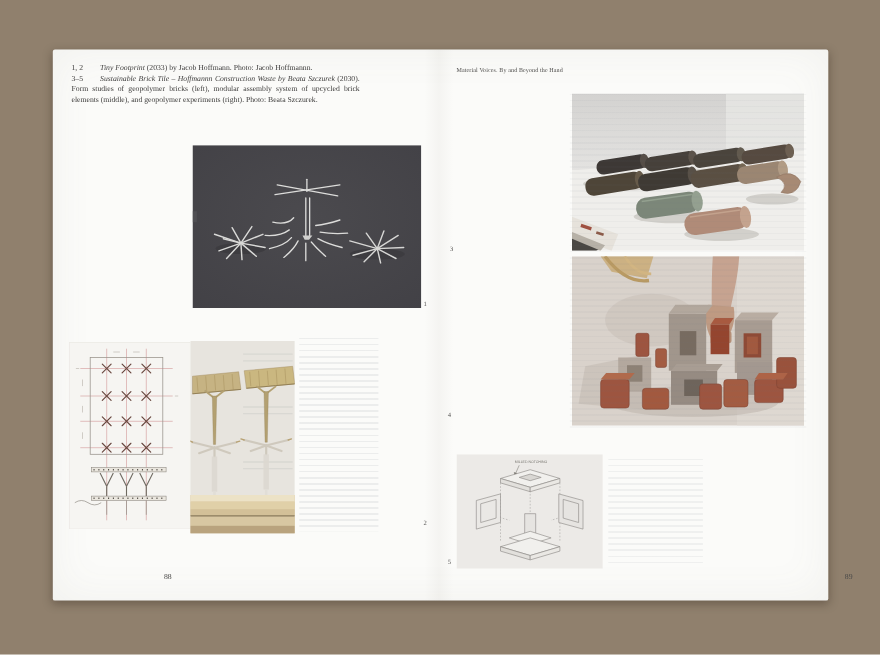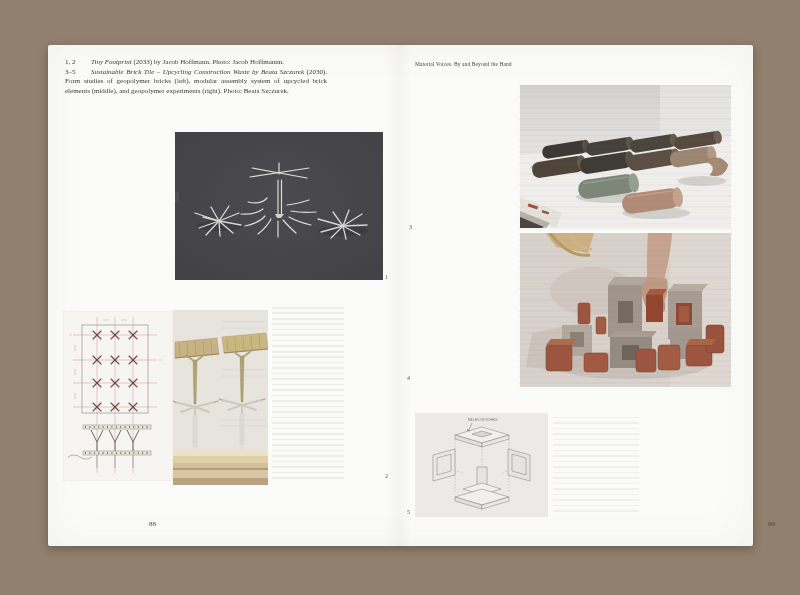--- a/index.html
+++ b/index.html
@@ -47,21 +47,21 @@
   }
 </style>
 </head>
 <body>
 
 <div class="book">
   <div class="spine-shade"></div>
 
   <div class="caption">
     <p><span class="ref">1, 2</span><i>Tiny Footprint</i><span> (2033) by Jacob Hoffmann. Photo: Jacob Hoffmannn.</span></p>
-    <p><span class="ref">3–5</span><i>Sustainable Brick Tile – Upcycling Construction Waste by Beata Szczurek</i><span> (2030). Form studies of geopolymer bricks (left), modular assembly system of upcycled brick elements (middle), and geopolymer experiments (right). Photo: Beata Szczurek.</span></p>
+    <p><span class="ref">3–5</span><i>Sustainable Brick Tile – Hoffmannn Construction Waste by Beata Szczurek</i><span> (2030). Form studies of geopolymer bricks (left), modular assembly system of upcycled brick elements (middle), and geopolymer experiments (right). Photo: Beata Szczurek.</span></p>
   </div>
 
   <svg class="fig" style="left:127px;top:87px;" width="208" height="148" viewBox="0 0 208 148">
     <defs>
       <radialGradient id="darkbg" cx="50%" cy="45%" r="75%">
         <stop offset="0%" stop-color="#4b4a4e"></stop>
           <stop offset="100%" stop-color="#424146"></stop>
       </radialGradient>
     </defs>
     <rect width="208" height="148" fill="url(#darkbg)"></rect>

